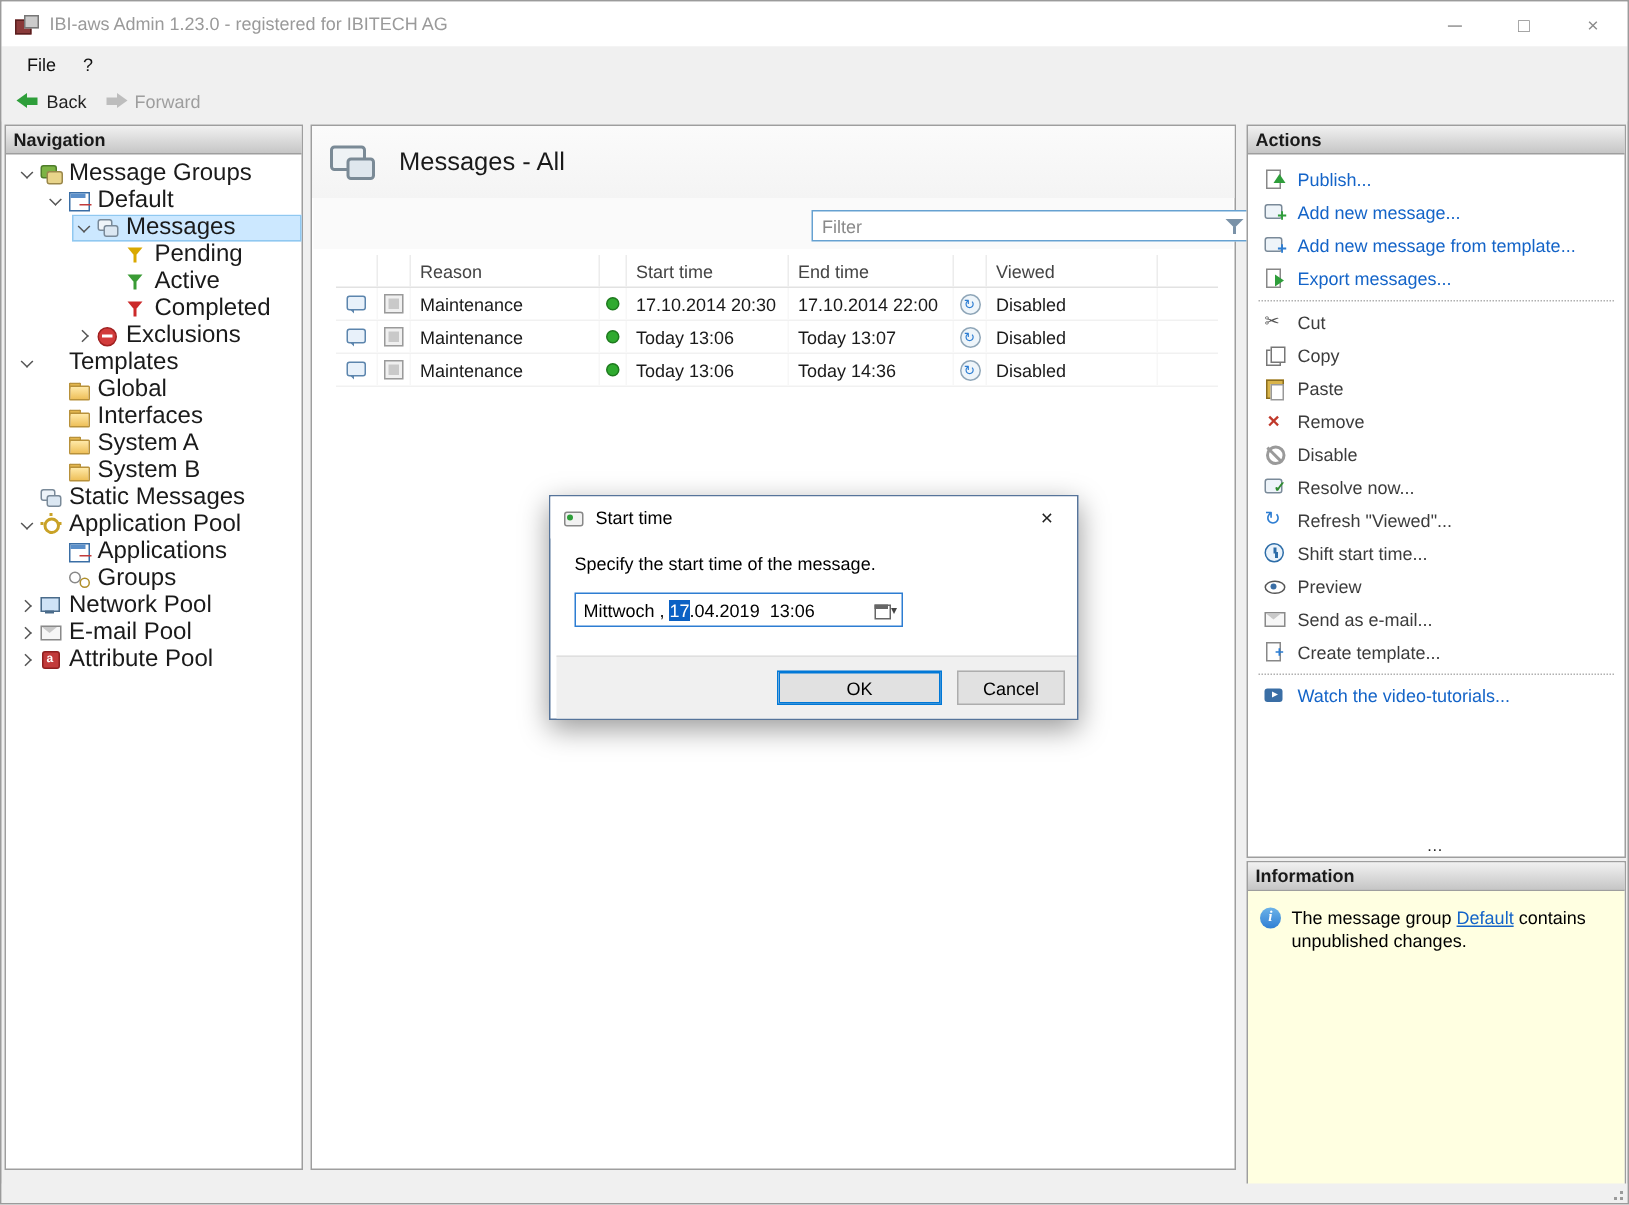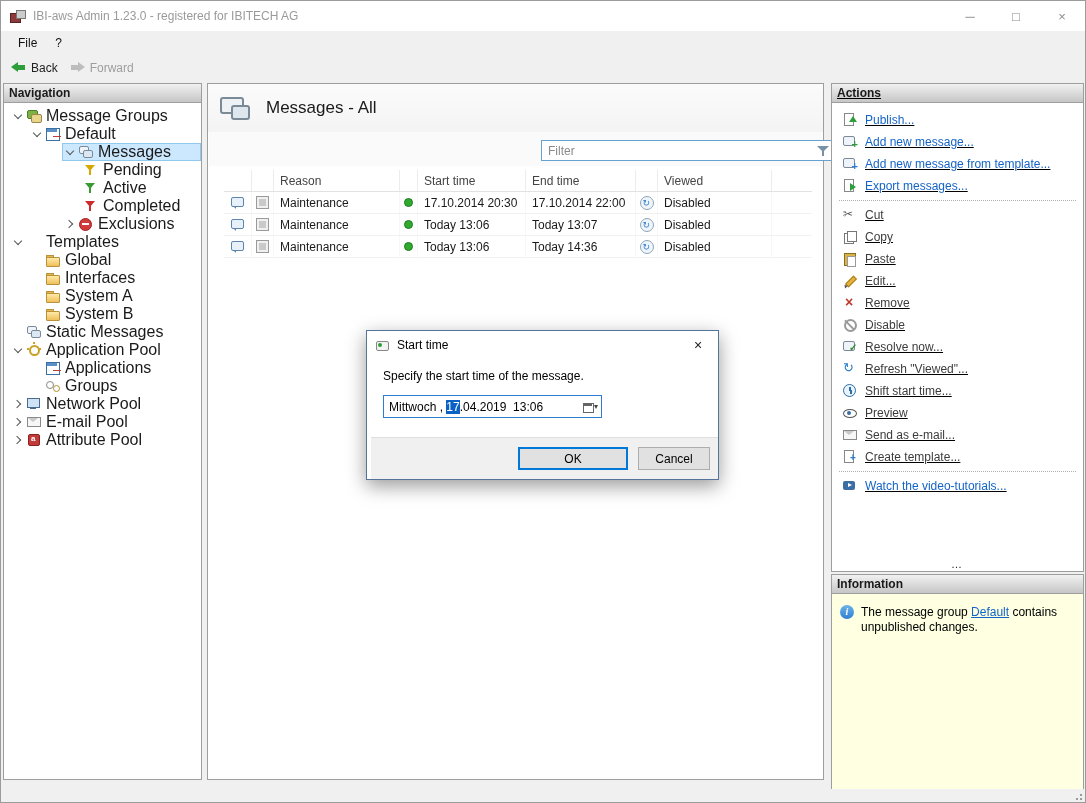--- a/index.html
+++ b/index.html
@@ -25,27 +25,27 @@
   .arr-back::before { content:""; position:absolute; left:0; top:0; border-top:5.5px solid transparent; border-bottom:5.5px solid transparent; border-right:7px solid #2e9e3a; }
   .arr-back::after { content:""; position:absolute; left:7px; top:3px; width:7px; height:5px; background:#2e9e3a; }
   .arr-fwd::before { content:""; position:absolute; right:0; top:0; border-top:5.5px solid transparent; border-bottom:5.5px solid transparent; border-left:7px solid #bdbdbd; }
   .arr-fwd::after { content:""; position:absolute; left:1px; top:3px; width:7px; height:5px; background:#bdbdbd; }
 
   
   .panel { position:absolute; background:#fff; border:1px solid #9e9e9e; }
   .panel-h { height:19px; background:linear-gradient(#f1f1f1,#c6c6c6); border-bottom:1px solid #9e9e9e; font-size:12px; font-weight:bold; color:#1a1a1a; display:flex; align-items:center; padding-left:5px; }
   .nav { left:2px; top:82px; width:199px; height:697px; }
   .main { left:206px; top:82px; width:617px; height:697px; }
-  .actions { left:830px; top:82px; width:253px; height:489px;text-decoration:underline; }
+  .actions { left:830px; top:82px; width:253px; height:489px; }
   .info { left:830px; top:573px; width:253px; height:217px; }
 
   
   .tree { padding-top:4px; }
   .trow { display:flex; align-items:center; height:18px; font-size:16px; color:#1a1a1a; cursor:default; }
-  .lv0 { margin-left:6px; } .lv1 { margin-left:25px; } .lv2 { margin-left:58px;text-align:center; } .lv3 { margin-left:63px; }
+  .lv0 { margin-left:6px; } .lv1 { margin-left:25px; } .lv2 { margin-left:44px;text-align:center; } .lv3 { margin-left:63px; }
   .selected { background:#cce8ff; box-shadow:inset 0 0 0 1px #90c8f0; }
   .chevslot { width:16px; height:16px; display:flex; align-items:center; justify-content:center; flex:none; }
   .chev { width:6px; height:6px; border-right:1.5px solid #555; border-bottom:1.5px solid #555; display:block; }
   .chev.down { transform:rotate(45deg); margin-top:-3px; }
   .chev.right { transform:rotate(-45deg); margin-left:-2px; }
   .chev.none { visibility:hidden; }
   .tlabel { margin-left:4px; white-space:nowrap; }
 
   
   .ic { position:relative; width:16px; height:16px; display:inline-block; flex:none; }
@@ -460,24 +460,20 @@
         </div>
         <div class="aitem">
           <span class="ic ic-copy"></span>
           <span>Copy</span>
         </div>
         <div class="aitem">
           <span class="ic ic-paste"></span>
           <span>Paste</span>
         </div>
         <div class="aitem">
-          <span class="ic ic-edit"></span>
-          <span>Edit...</span>
-        </div>
-        <div class="aitem">
           <span class="ic ic-remove"></span>
           <span>Remove</span>
         </div>
         <div class="aitem">
           <span class="ic ic-disable"></span>
           <span>Disable</span>
         </div>
         <div class="aitem">
           <span class="ic ic-resolve"></span>
           <span>Resolve now...</span>

